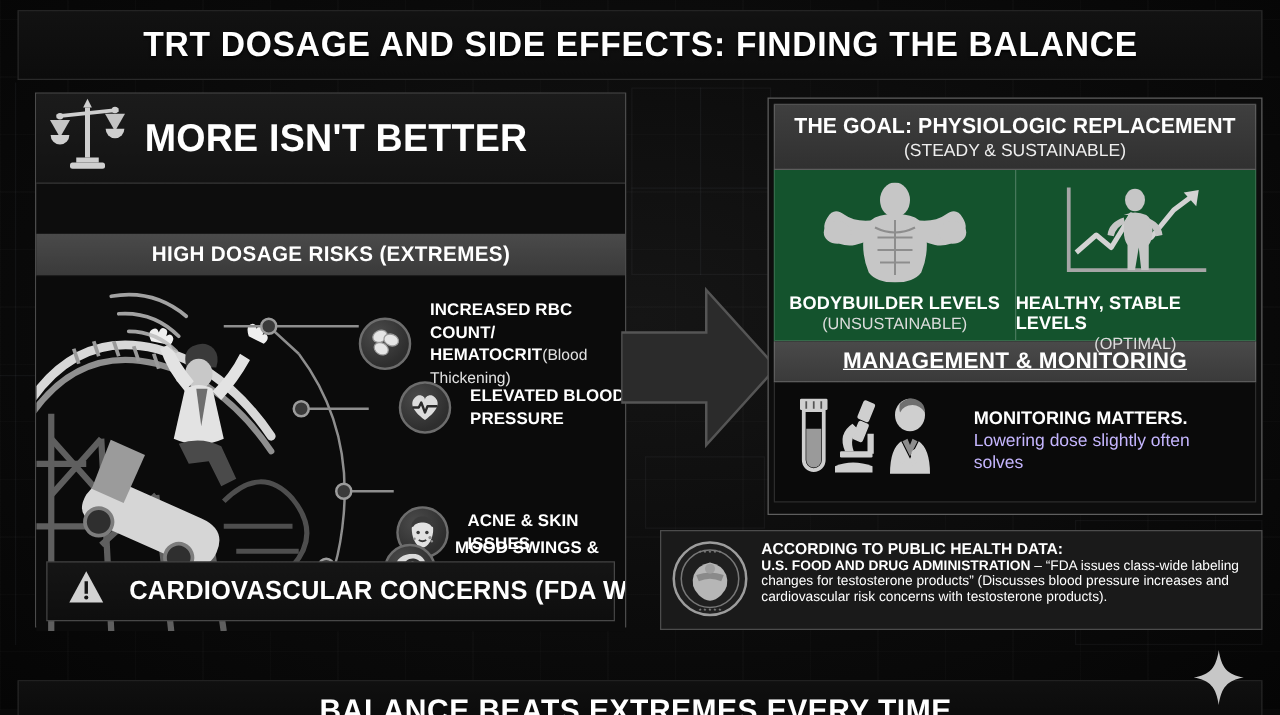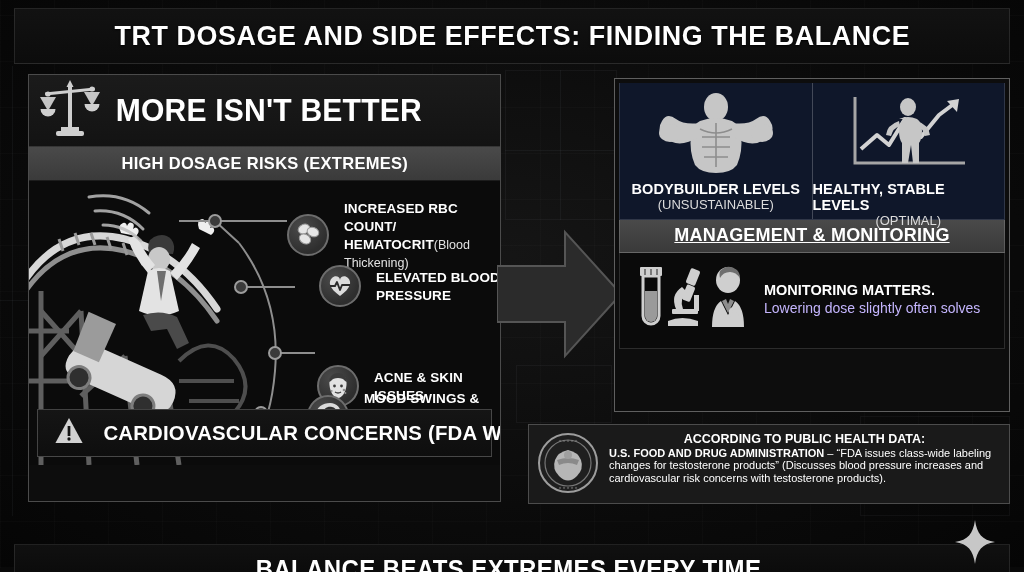--- a/index.html
+++ b/index.html
@@ -48,20 +48,21 @@
     border-bottom:1px solid rgba(255,255,255,.12);
   }
   .left-head h2 {
     color:#fff; font-size:31px; font-weight:bold; letter-spacing:.2px;
     transform: scaleX(.97); white-space:nowrap;
   }
   .subband {
     height:34px; background: linear-gradient(180deg,#4a4a4a,#3a3a3a);
     display:flex; align-items:center; justify-content:center;
     border-bottom:1px solid rgba(0,0,0,.6);
+    margin-top:40px;
   }
   .subband span {
     color:#fff; font-weight:bold; font-size:17px; letter-spacing:.3px;
     transform:scaleX(.97);
   }
   .left-body { position:relative; height:284px; overflow:hidden; background:#0b0b0b; }
 
   
   .coaster { position:absolute; left:0; top:0; width:250px; height:284px; }
 
@@ -103,52 +104,52 @@
   }
   .goalhead {
     background: linear-gradient(180deg,#3f3f3f,#303030);
     border:1px solid rgba(255,255,255,.16);
     padding:6px 0 7px; text-align:center;
   }
   .goalhead .g1 { color:#fff; font-weight:bold; font-size:17.5px; letter-spacing:.1px; transform:scaleX(.97); display:block; }
   .goalhead .g2 { color:#efefef; font-size:14px; display:block; margin-top:1px; }
 
   .compare {
-    display:flex; background:#0f172a; border:1px solid rgba(255,255,255,.14);
+    display:flex; background:#14532d; border:1px solid rgba(255,255,255,.14);
     border-top:none; height:137px;
   }
   .col { flex:1; display:flex; flex-direction:column; align-items:center; justify-content:flex-start; padding-top:10px; }
   .col + .col { border-left:1px solid rgba(255,255,255,.22); }
   .col .cap { color:#fff; font-weight:bold; font-size:14.5px; margin-top:4px; letter-spacing:.1px; }
   .col .sub { color:#dcdcdc; font-size:13px; }
 
   .mmband {
     background: linear-gradient(180deg,#4a4a4a,#3a3a3a);
     border:1px solid rgba(255,255,255,.16); border-top:none;
     text-align:center; padding:5px 0 6px;
   }
   .mmband span { color:#fff; font-weight:bold; font-size:18px; letter-spacing:.2px; transform:scaleX(.97);text-decoration:underline; }
 
   .monitor {
-    display:flex; align-items:center; gap:8px;
+    display:flex; align-items:center; gap:23px;
     background:#0a0a0a; border:1px solid rgba(255,255,255,.14); border-top:none;
     padding:10px 10px 12px 12px; height:96px;
   }
   .monitor .mtxt { color:#fff; line-height:1.2; }
   .monitor .mtxt b { font-size:14.5px; display:block; }
   .monitor .mtxt p { font-size:14px; color:#c4b5fd; }
 
   
   .cite {
     position:absolute; left:528px; top:424px; width:482px; height:80px;
     background:#1a1a1a; border:1px solid rgba(255,255,255,.22);
     display:flex; align-items:flex-start; gap:10px; padding:7px 9px 7px 8px;
   }
   .cite .ctxt { color:#fff; line-height:1.17; }
-  .cite .ctxt .c1 { font-weight:bold; font-size:12.5px; display:block;text-align:center; }
+  .cite .ctxt .c1 { font-weight:bold; font-size:12.5px; display:block; }
   .cite .ctxt .c2 { font-size:11px; display:block; }
   .cite .ctxt .c2 b { font-weight:bold; }
 
   
   .footbar {
     position:absolute; left:14px; top:544px; width:996px; height:50px;
     background: linear-gradient(180deg,#101010,#080808);
     border:1px solid rgba(255,255,255,.10);
     display:flex; align-items:center; justify-content:center;
   }
@@ -351,20 +352,24 @@
   </div>
 
   <div class="arrow">
     <svg width="125" height="132" viewBox="0 0 125 132">
       <path d="M0 38 L68 38 L68 4 L124 66 L68 128 L68 94 L0 94 Z" fill="#2b2b2b" stroke="#555" stroke-width="2"></path>
     </svg>
   </div>
 
   <div class="right">
 
+    <div class="goalhead">
+      <span class="g1">THE GOAL: PHYSIOLOGIC REPLACEMENT</span>
+      <span class="g2">(STEADY &amp; SUSTAINABLE)</span>
+    </div>
 
     <div class="compare">
       <div class="col">
         <span>
           <svg width="120" height="80" viewBox="0 0 120 80">
             <g fill="#c6c6c6">
               <ellipse cx="60" cy="14" rx="12" ry="14"></ellipse>
               <path d="M44 28 q16 -6 32 0 q8 4 9 14 q2 16 -4 30 q-6 8 -21 8 q-15 0 -21 -8 q-6 -14 -4 -30 q1 -10 9 -14 Z"></path>
               <path d="M44 30 q-16 2 -24 -4 q-9 -7 -14 2 q-6 9 2 16 q9 8 20 6 q10 -2 16 -8 Z"></path>
               <path d="M76 30 q16 2 24 -4 q9 -7 14 2 q6 9 -2 16 q-9 8 -20 6 q-10 -2 -16 -8 Z"></path>

